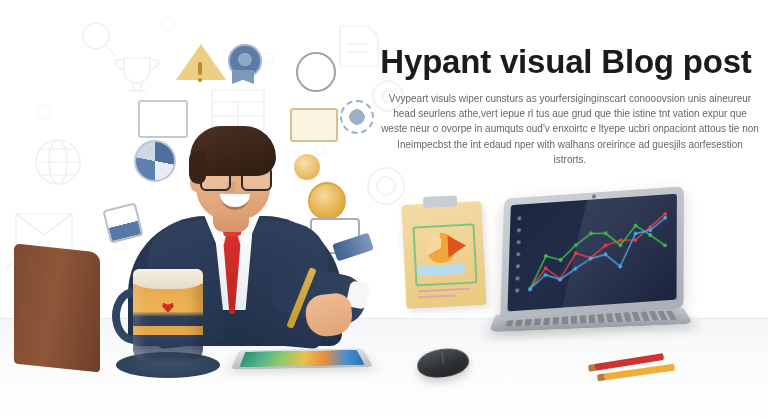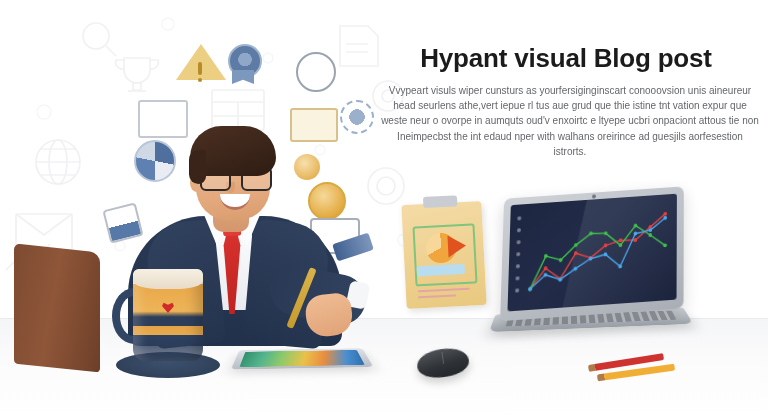--- a/index.html
+++ b/index.html
@@ -31,21 +31,21 @@
 
   
   .text-col {
     position: absolute;
     left: 368px;
     top: 44px;
     width: 396px;
   }
   .post-title {
     margin: 0;
-    font-size: 26px;
+    font-size: 33px;
     font-weight: bold;
     color: #1b1b1b;
     letter-spacing: -0.2px;
     line-height: 1.12;
     text-align: center;
     white-space: nowrap;
   }
   .post-body {
     margin: 10px 4px 0 12px;
     font-size: 10px;

